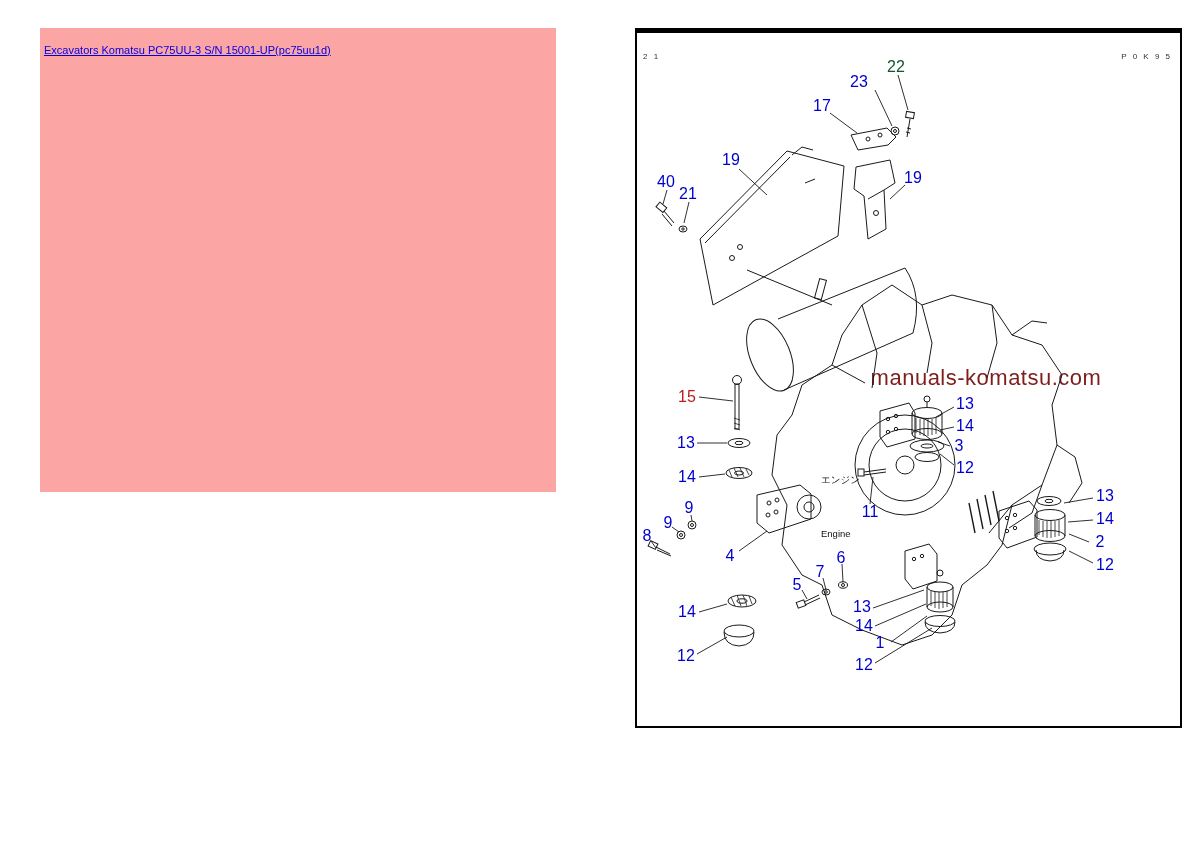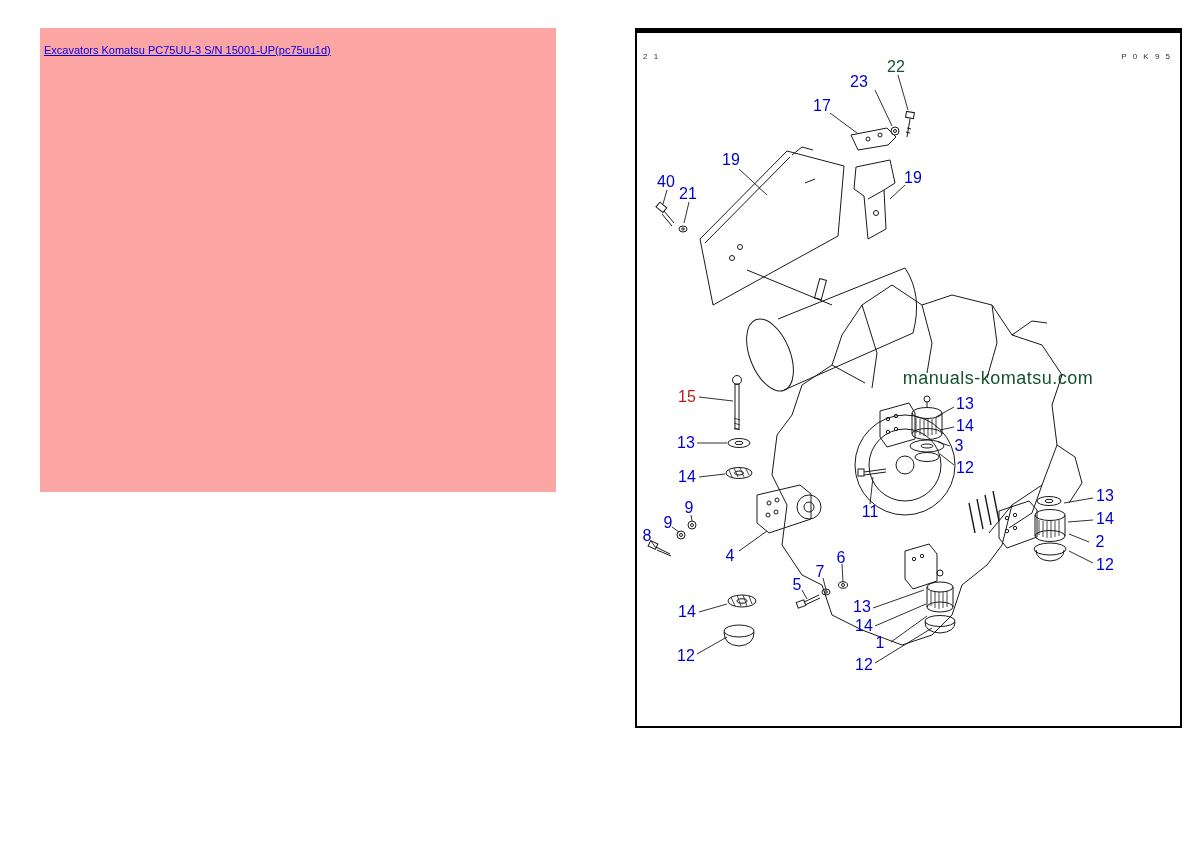--- a/index.html
+++ b/index.html
@@ -24,22 +24,22 @@
     box-sizing:border-box;background:#ffffff;
     border:2px solid #000;border-top-width:5px;
   }
   .corner-text{
     position:absolute;top:6px;font-size:8px;color:#333;
     letter-spacing:2px;white-space:pre;margin-top:13px;
   }
   .corner-left{left:6px;}
   .corner-right{right:8px;}
   .watermark{
-    position:absolute;left:361px;top:345px;transform:translate(-50%,-50%);
-    font-size:18px;color:#14532d;white-space:nowrap;letter-spacing:.5px;
+    position:absolute;left:349px;top:345px;transform:translate(-50%,-50%);
+    font-size:22px;color:#7f1d1d;white-space:nowrap;letter-spacing:.5px;
   }
   .engine-label{
     position:absolute;left:184px;top:402px;
     font-size:9.5px;line-height:1.9;color:#111;white-space:pre;
   }
   .art{position:absolute;left:0;top:0;}
   .part-label{
     position:absolute;transform:translate(-50%,-50%);
     font-size:16px;line-height:1;white-space:nowrap;
   }
@@ -51,20 +51,24 @@
   <a class="manual-link" href="#" style="color: rgb(0, 0, 230);">Excavators Komatsu PC75UU-3 S/N 15001-UP(pc75uu1d)</a>
 </div>
 
 <div class="diagram-frame">
 
   <span class="corner-text corner-left">2 1</span>
   <span class="corner-text corner-right">P 0 K 9 5</span>
 
   <span class="watermark">manuals-komatsu.com</span>
 
+  <div class="engine-label">
+    <div>エンジン</div>
+    <div>Engine</div>
+  </div>
 
   <svg class="art" width="543" height="693" viewBox="0 0 543 693">
     <g stroke="#1a1a1a" stroke-width="1" fill="none">
 
       <g>
         <polygon points="63,206 150,118 207,133 201,203 76,272" fill="#fff"></polygon>
         <line x1="68" y1="210" x2="153" y2="124"></line>
         <circle cx="95" cy="225" r="2.5"></circle>
         <circle cx="103" cy="214" r="2.5"></circle>
         <line x1="168" y1="150" x2="178" y2="146"></line>

